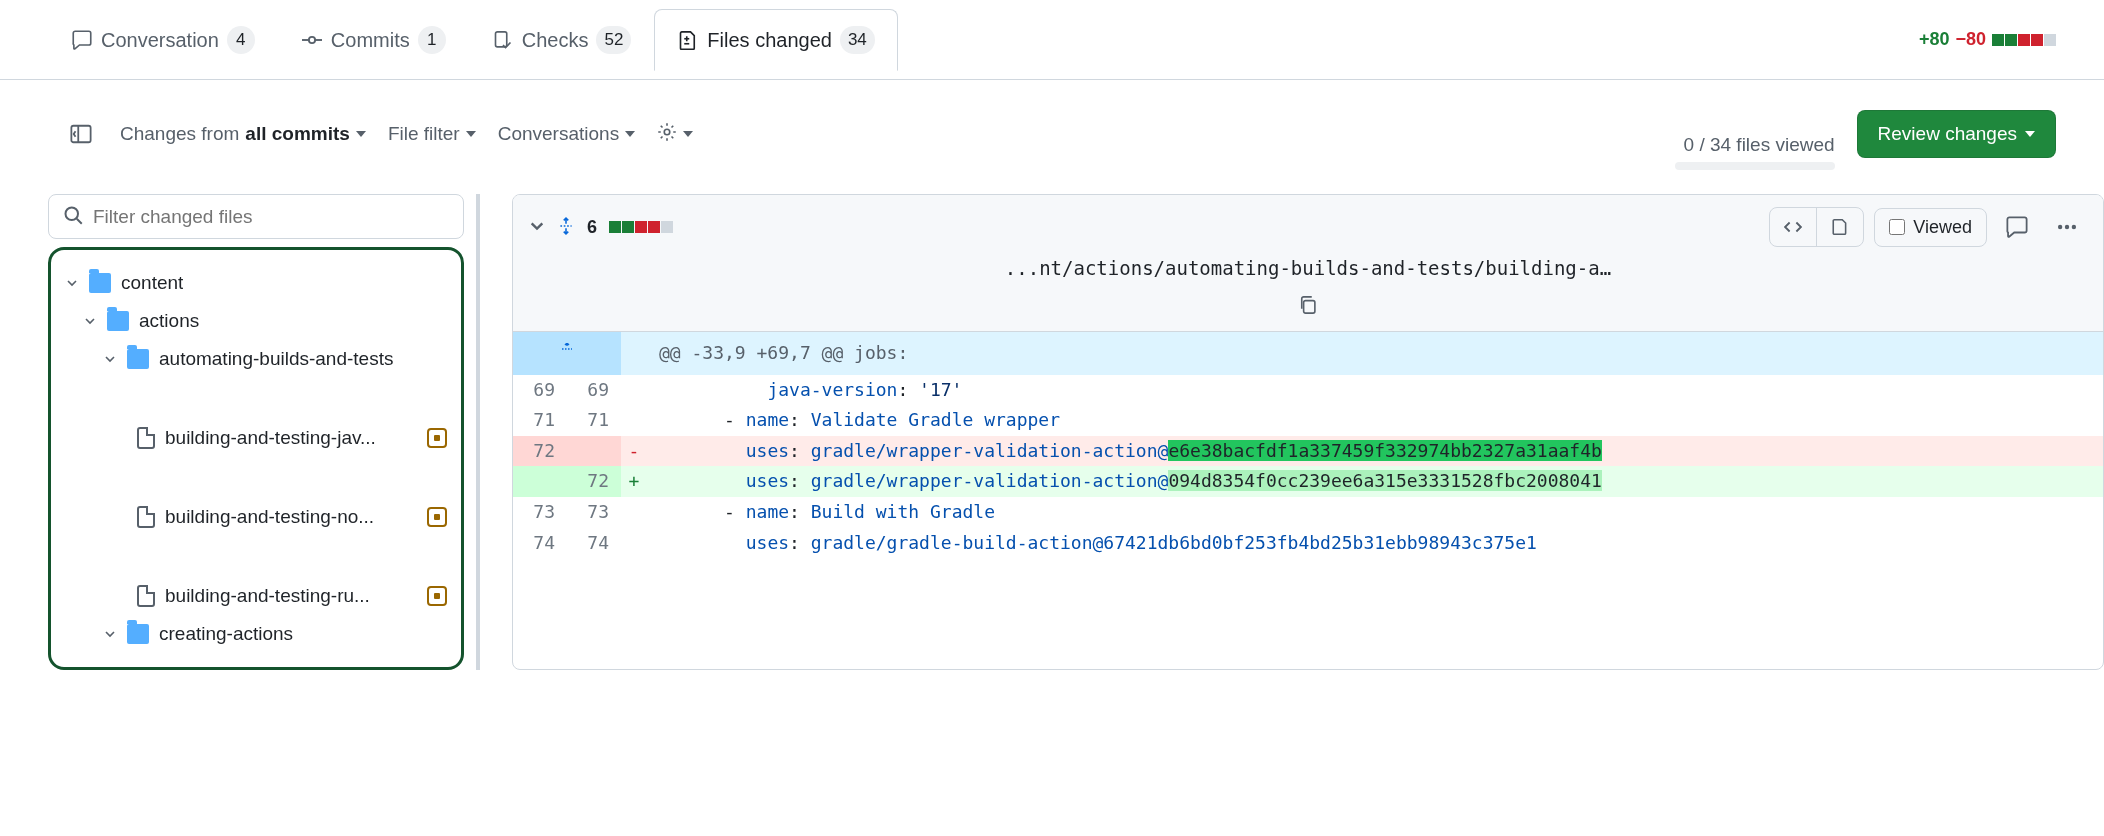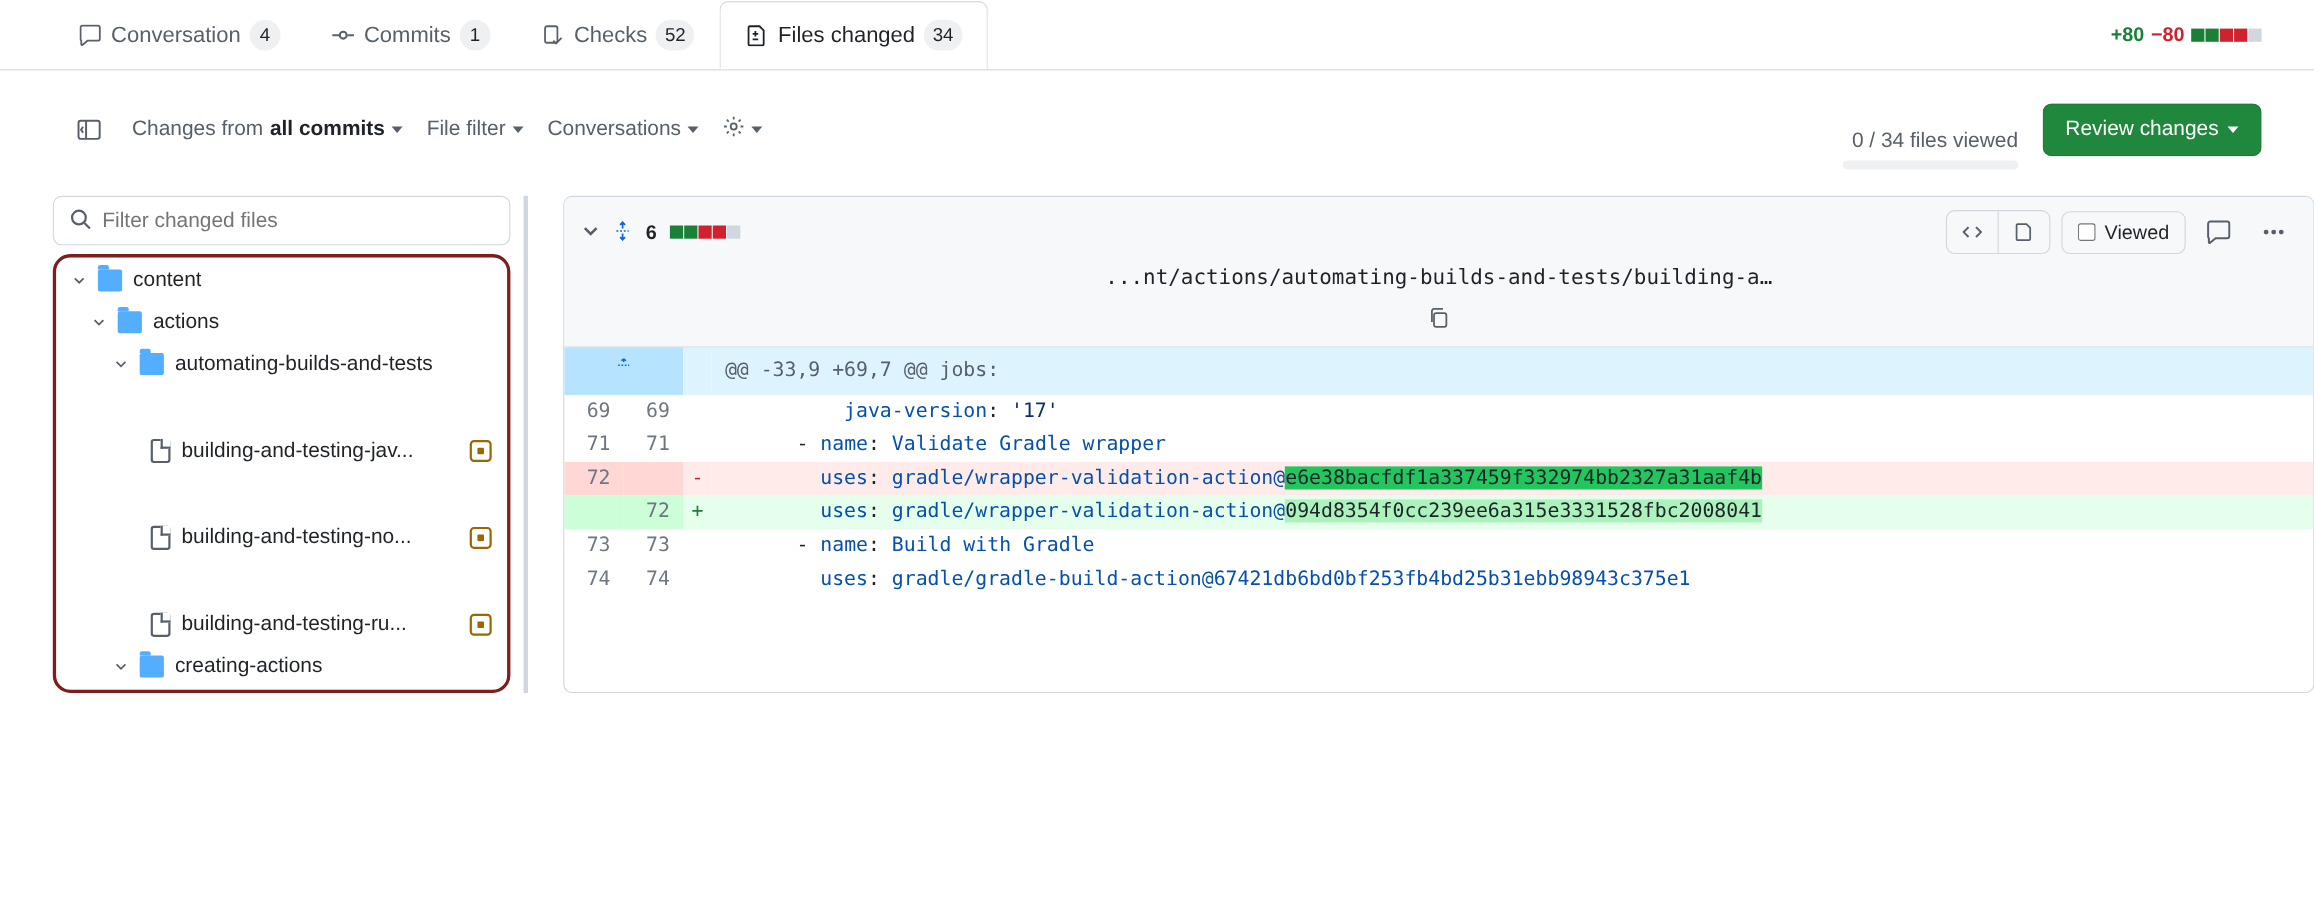--- a/index.html
+++ b/index.html
@@ -9,21 +9,21 @@
     color: #1f2328;
     background: #ffffff;
   }
 
   
   .tabs-bar {
     display: flex;
     align-items: center;
     border-bottom: 1px solid #d0d7de;
     padding: 0 48px;
-    height: 64px;
+    height: 80px;
   }
   .tab {
     display: flex;
     align-items: center;
     gap: 8px;
     padding: 16px 22px;
     color: #57606a;
     cursor: pointer;
     font-size: 20px;
     border: 1px solid transparent;
@@ -112,21 +112,21 @@
   }
   .filter-box {
     display:flex;align-items:center;gap:10px;
     border:1px solid #d0d7de;border-radius:8px;
     padding:10px 14px;margin-bottom:8px;
   }
   .filter-box input {
     border:none;outline:none;font-size:19px;color:#57606a;flex:1;background:transparent;
   }
   .file-tree {
-    border:3px solid #7f1d1d;border-radius:16px;padding:2px 8px;
+    border:3px solid #14532d;border-radius:16px;padding:14px 8px;
   }
   .tree-row {
     display:flex;align-items:center;gap:10px;
     padding:8px 6px;font-size:19px;color:#1f2328;
     white-space:nowrap;overflow:hidden;
   }
   .tree-row .chev {width:14px;height:14px;display:inline-flex;align-items:center;justify-content:center;color:#57606a;flex-shrink:0;}
   .tree-row .folder {width:22px;height:20px;background:#54aeff;border-radius:2px;position:relative;flex-shrink:0;}
   .tree-row .folder::before{content:"";position:absolute;top:-4px;left:0;width:10px;height:4px;background:#54aeff;border-radius:2px 2px 0 0;}
   .tree-row .file {width:18px;height:22px;border:2px solid #57606a;border-radius:3px;position:relative;flex-shrink:0;}

